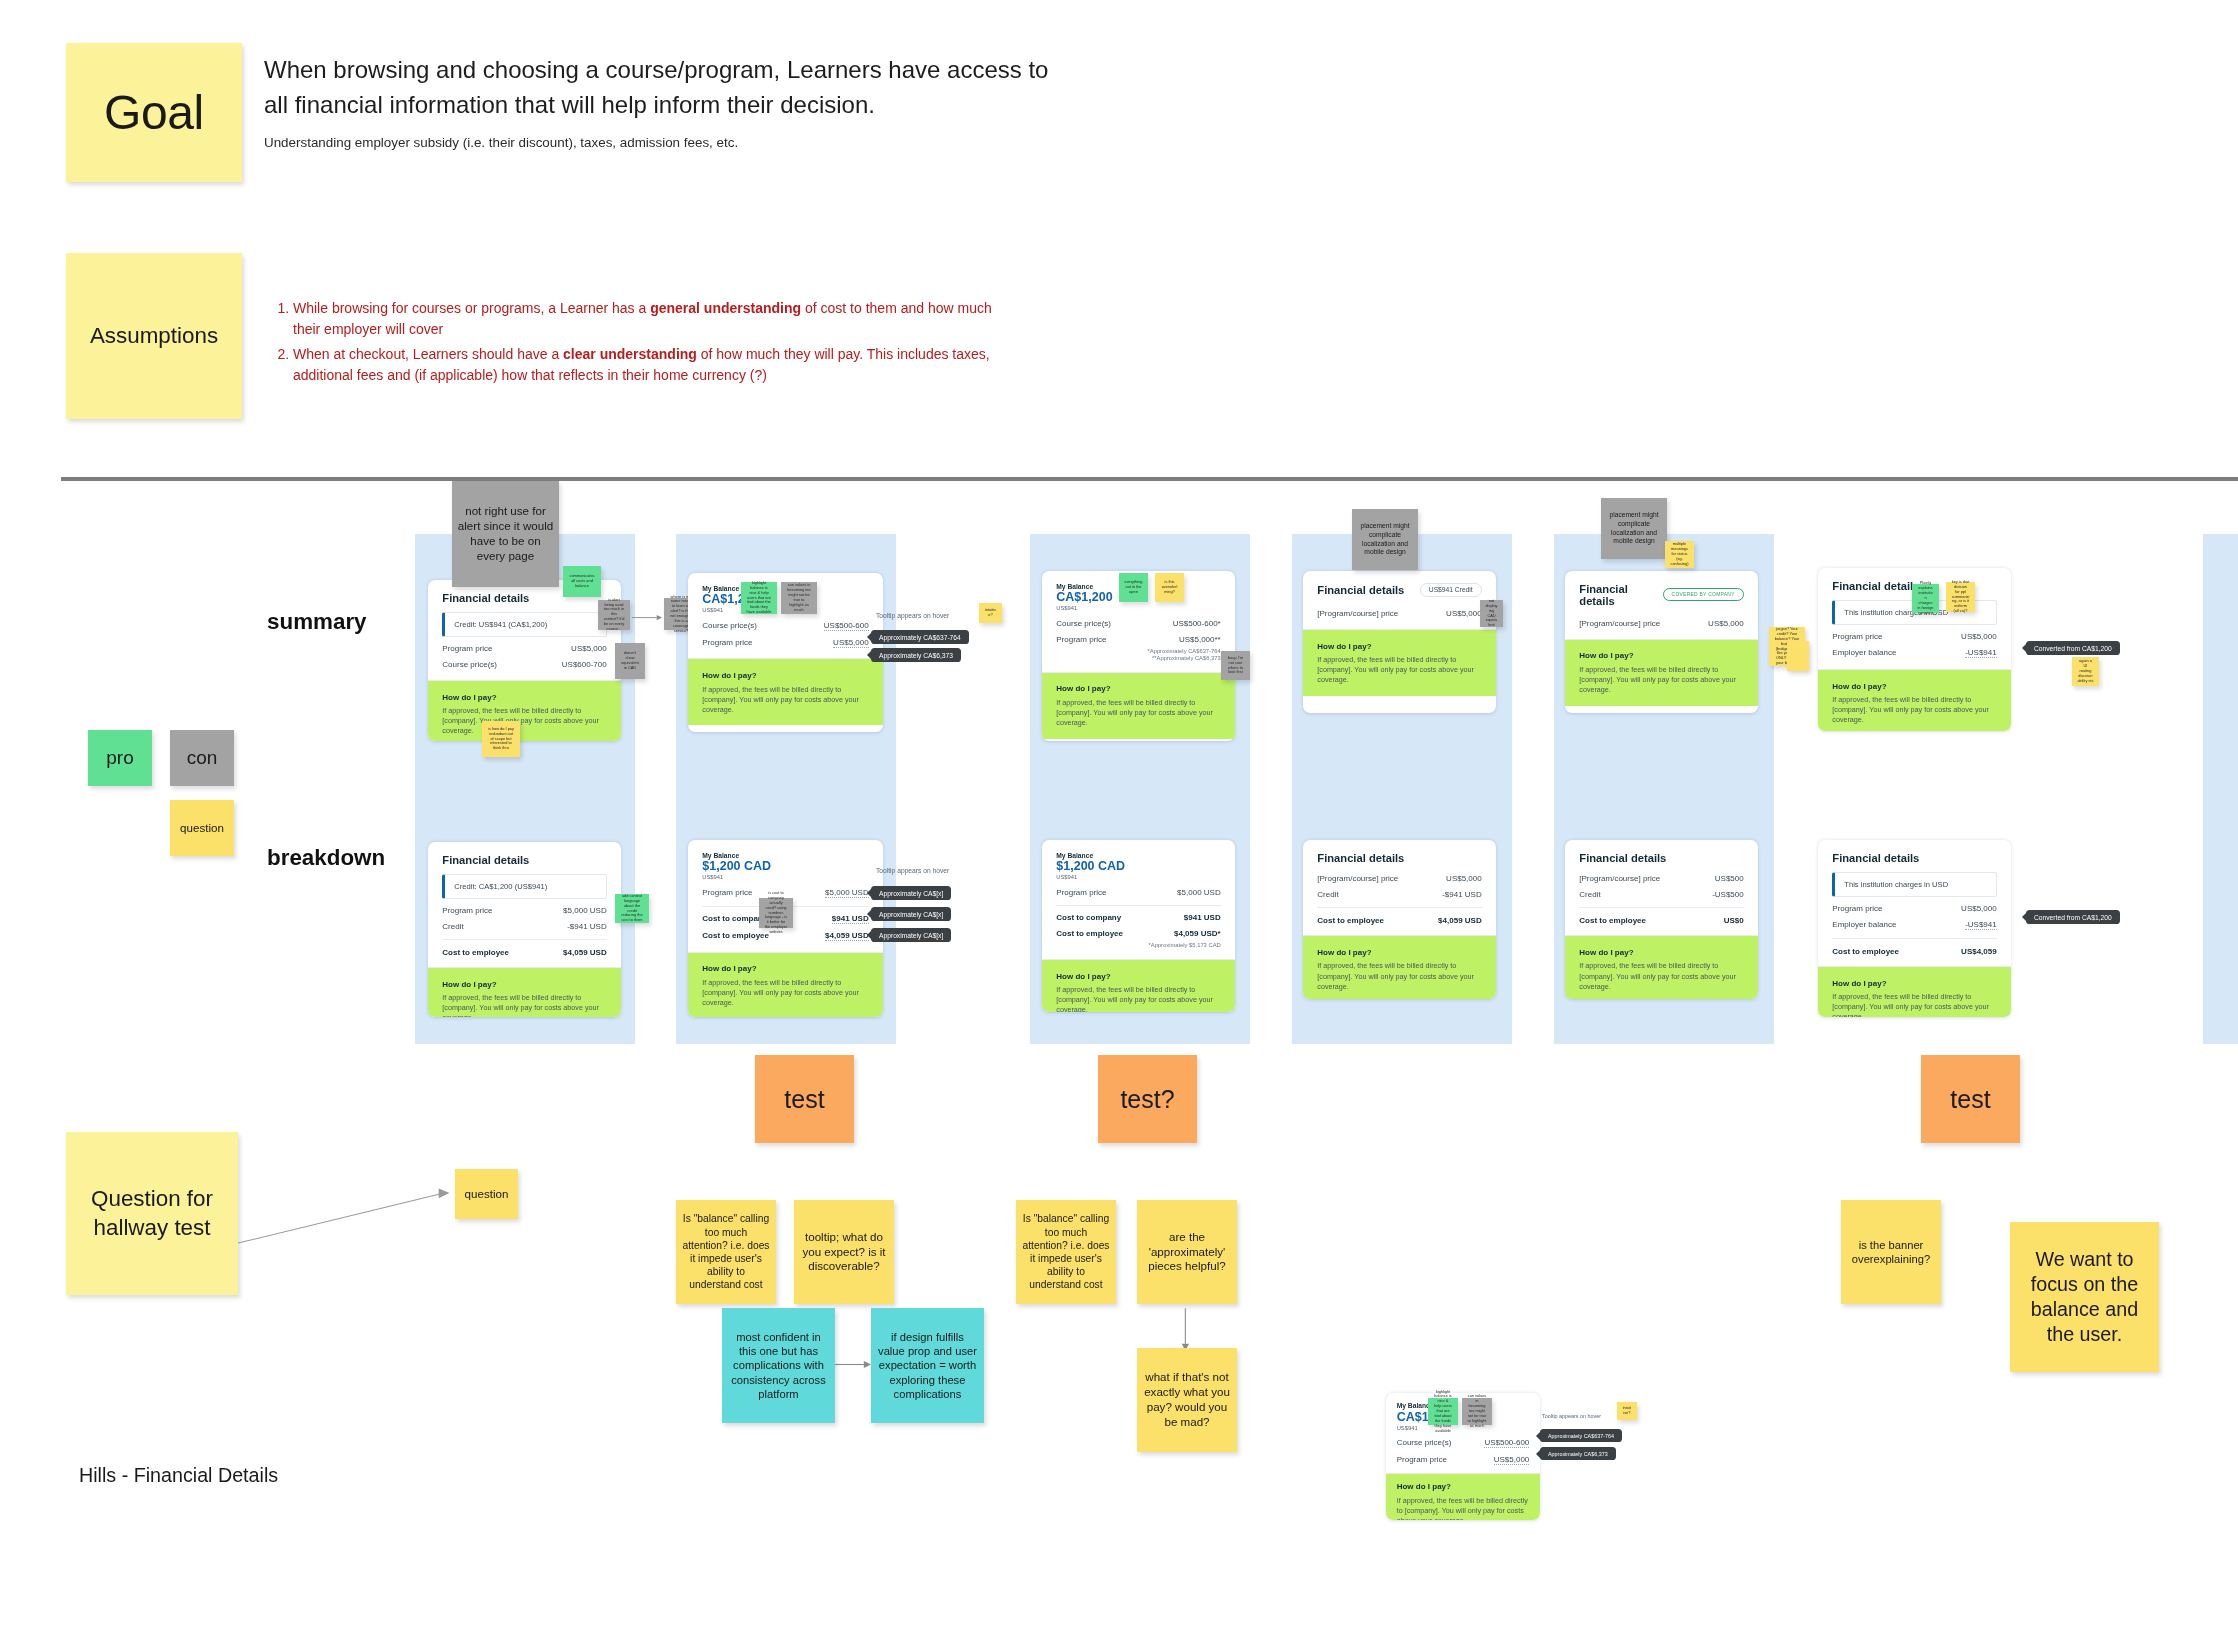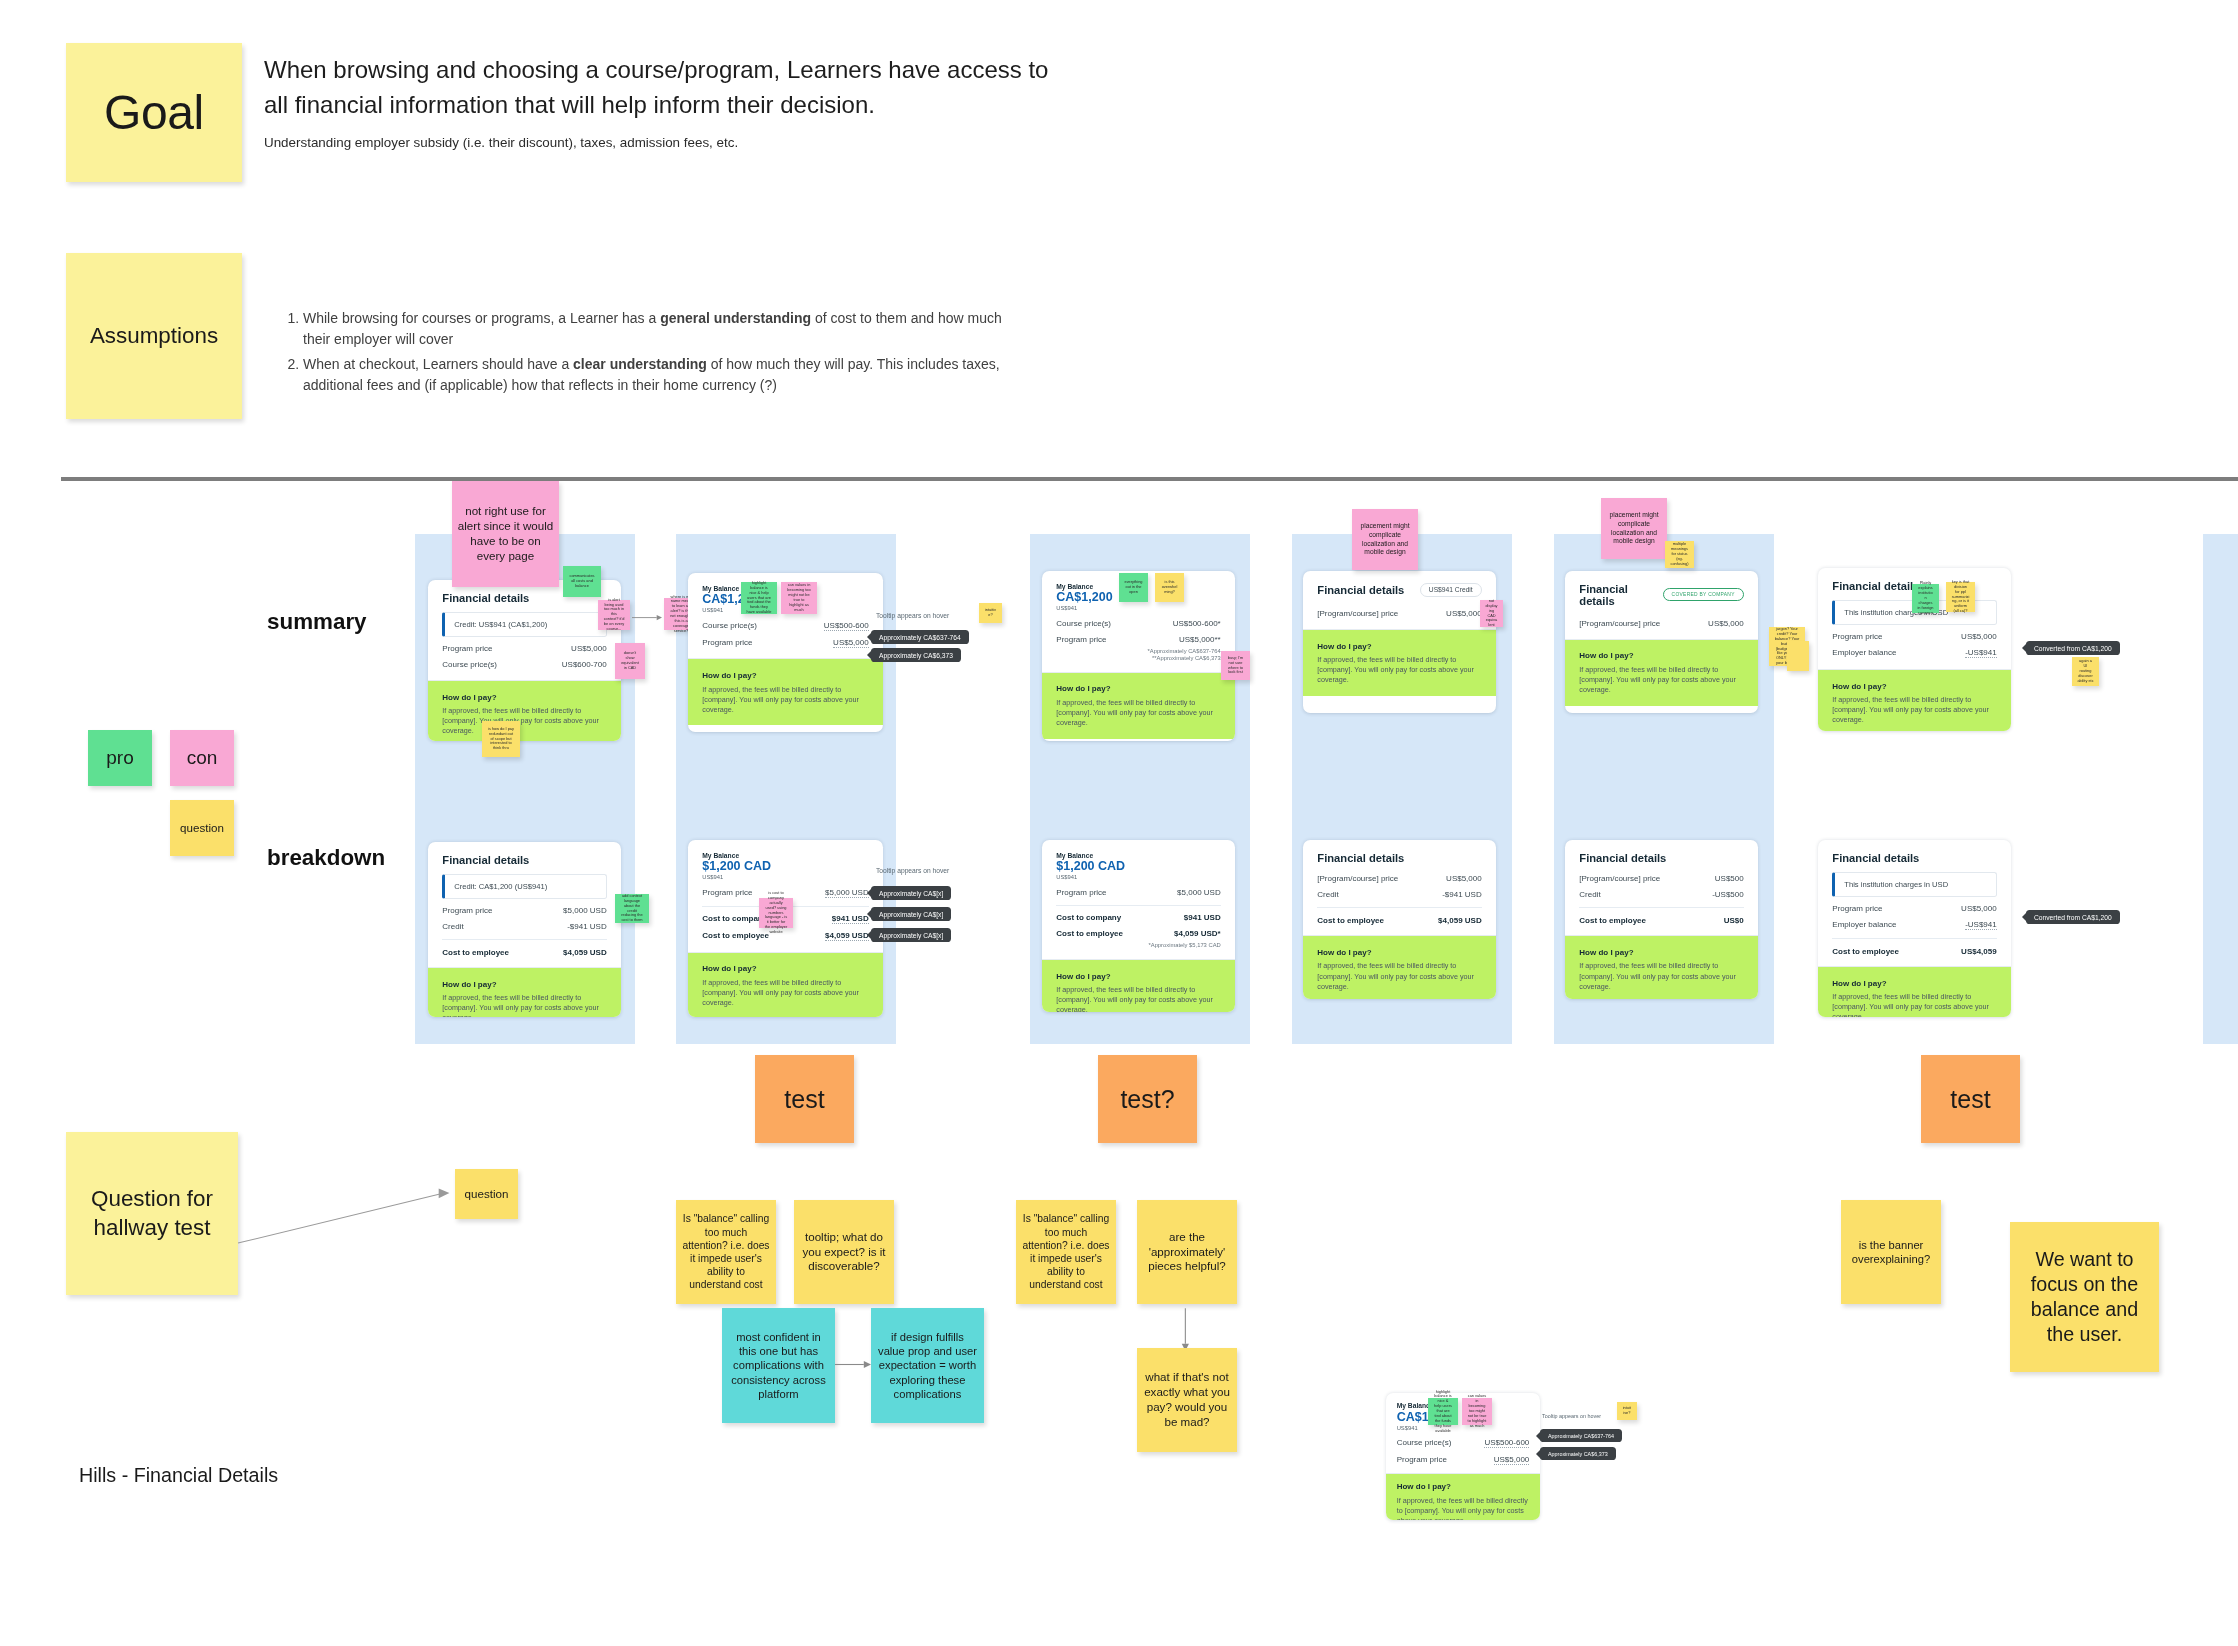--- a/index.html
+++ b/index.html
@@ -19,31 +19,31 @@
     position:absolute;
     display:flex; align-items:center; justify-content:center;
     text-align:center;
     box-shadow: 1.8px 2.7px 4.5px rgba(0,0,0,.14);
     line-height:1.28;
     padding:5.4px;
     word-break: break-word;
   }
   .sticky.yellow { background:#FBF29A; }
   .sticky.yellow2 { background:#FBE06A; }
-  .sticky.pink  { background:#f9a8d4; }
+  .sticky.pink  { background:#a3a3a3; }
   .sticky.green { background:#5FE092; }
   .sticky.teal  { background:#5FD9D9; }
   .sticky.orange{ background:#FBA95F; }
 
   
   .goal-title { font-size:48px; font-weight:400; letter-spacing:-0.4px; }
   .assump-title { font-size:22.4px; font-weight:400; }
   .headline { font-size:24px; line-height:1.44; font-weight:400; color:#1d1d1d; }
   .subline  { font-size:13.4px; color:#2b2b2b; margin-top:12.5px; }
-  .olist { font-size:14px; line-height:1.5; color:#404040; margin:12px; padding-left:27px; }
+  .olist { font-size:14px; line-height:1.5; color:#b91c1c; margin:2px; padding-left:27px; }
   .olist li { margin-bottom:3.6px; }
   .row-label { font-size:22.4px; font-weight:700; color:#111; }
   .hills-title { font-size:19.7px; }
   .hills-list { font-size:19.7px; line-height:1.48; margin:3.6px 0 0 0; padding-left:34px; }
 
   
   .rule { background:#7d7d7d; height:3.6px; }
 
   
   .frame { position:absolute; background:#D6E7F8; }

